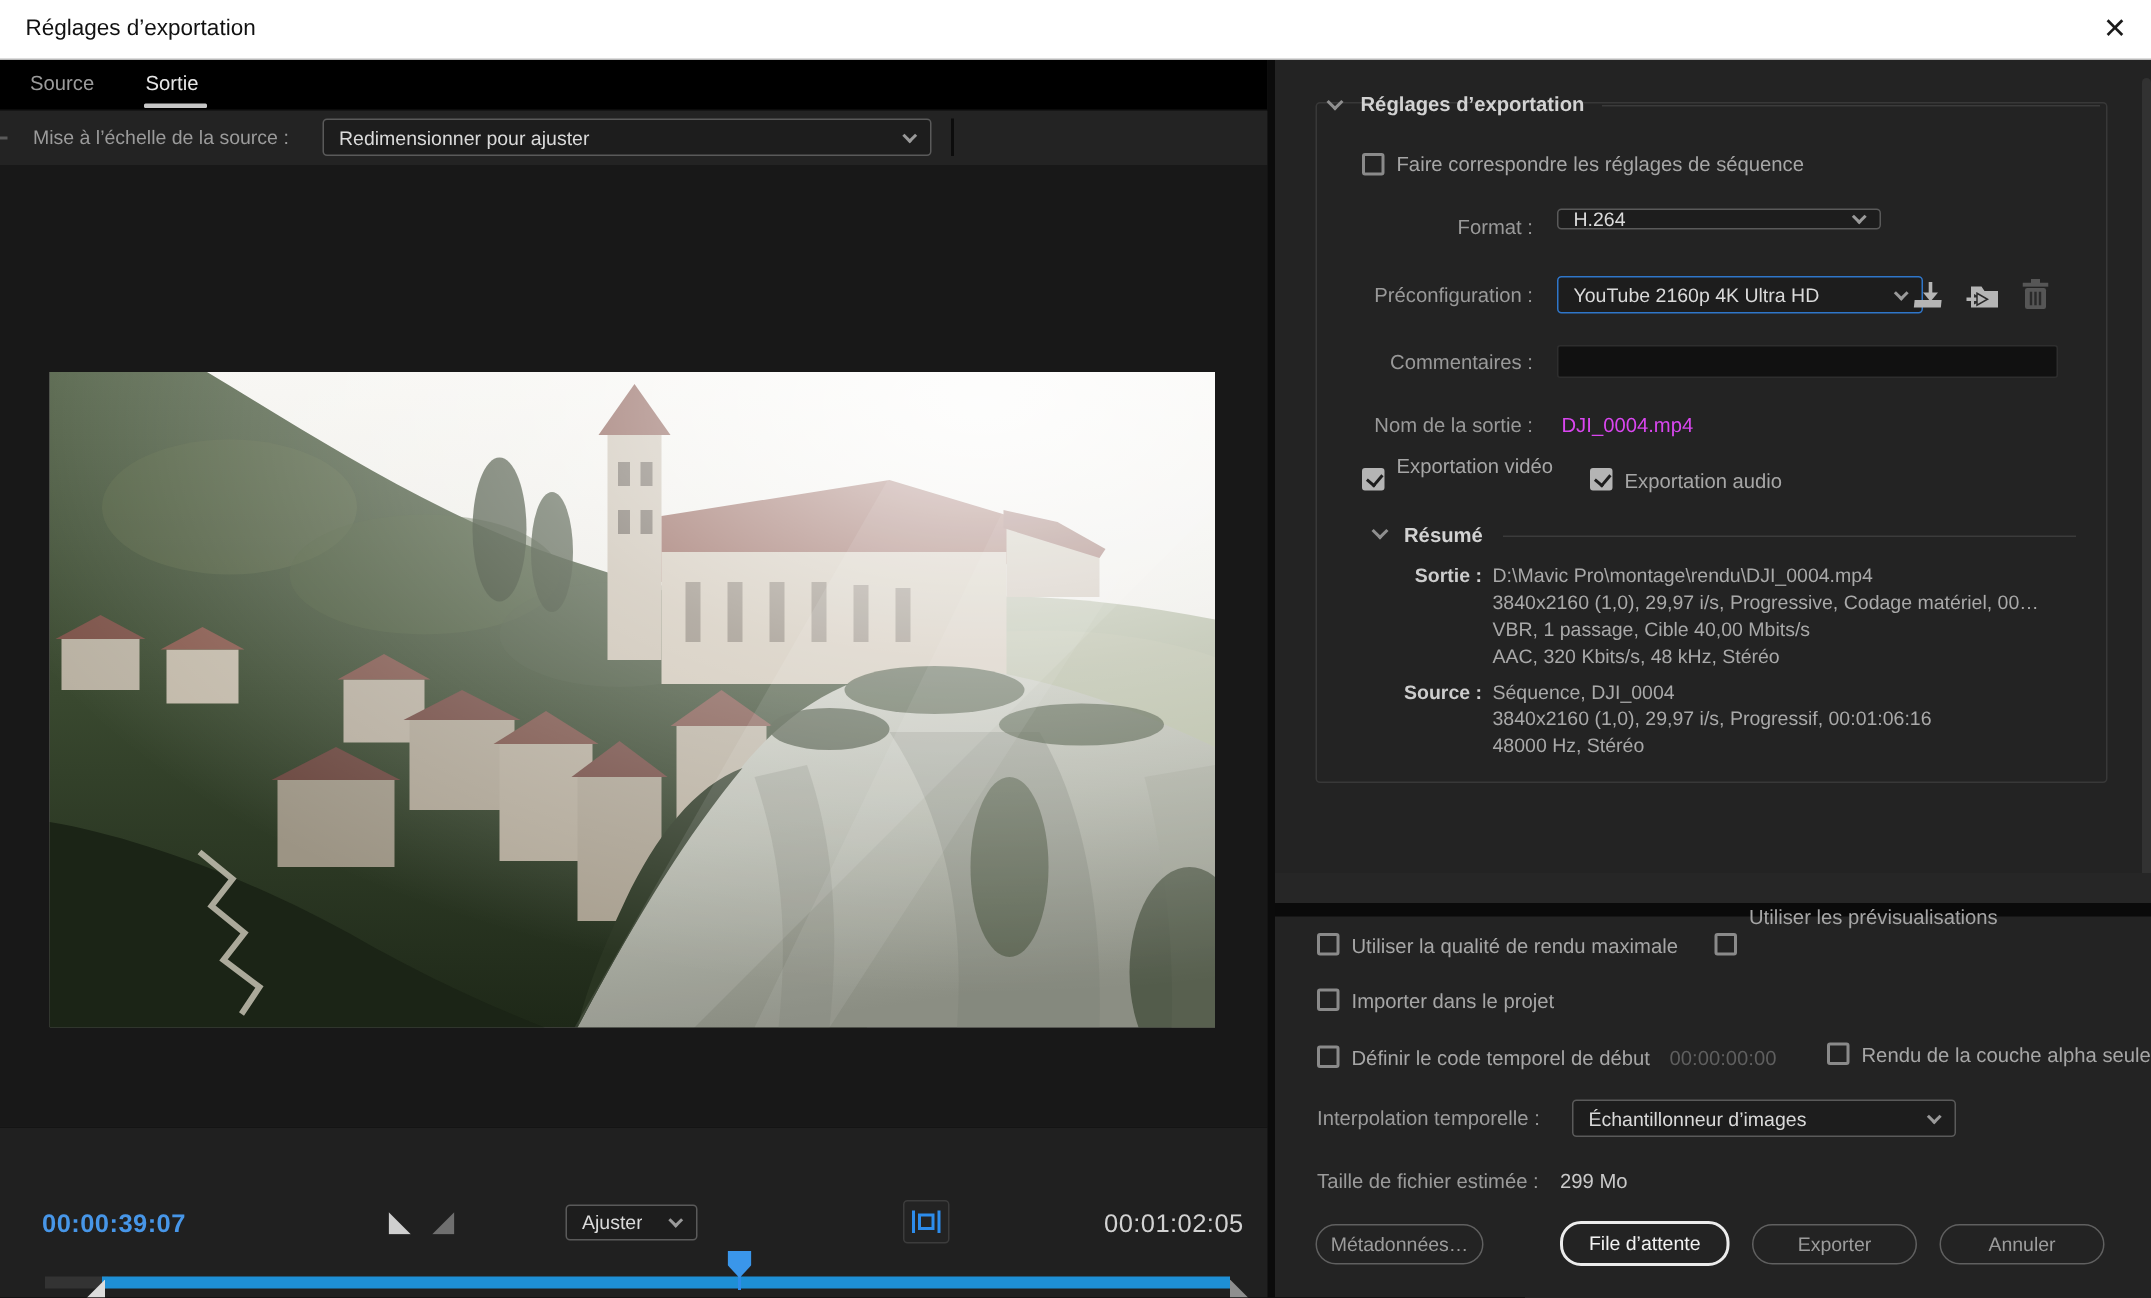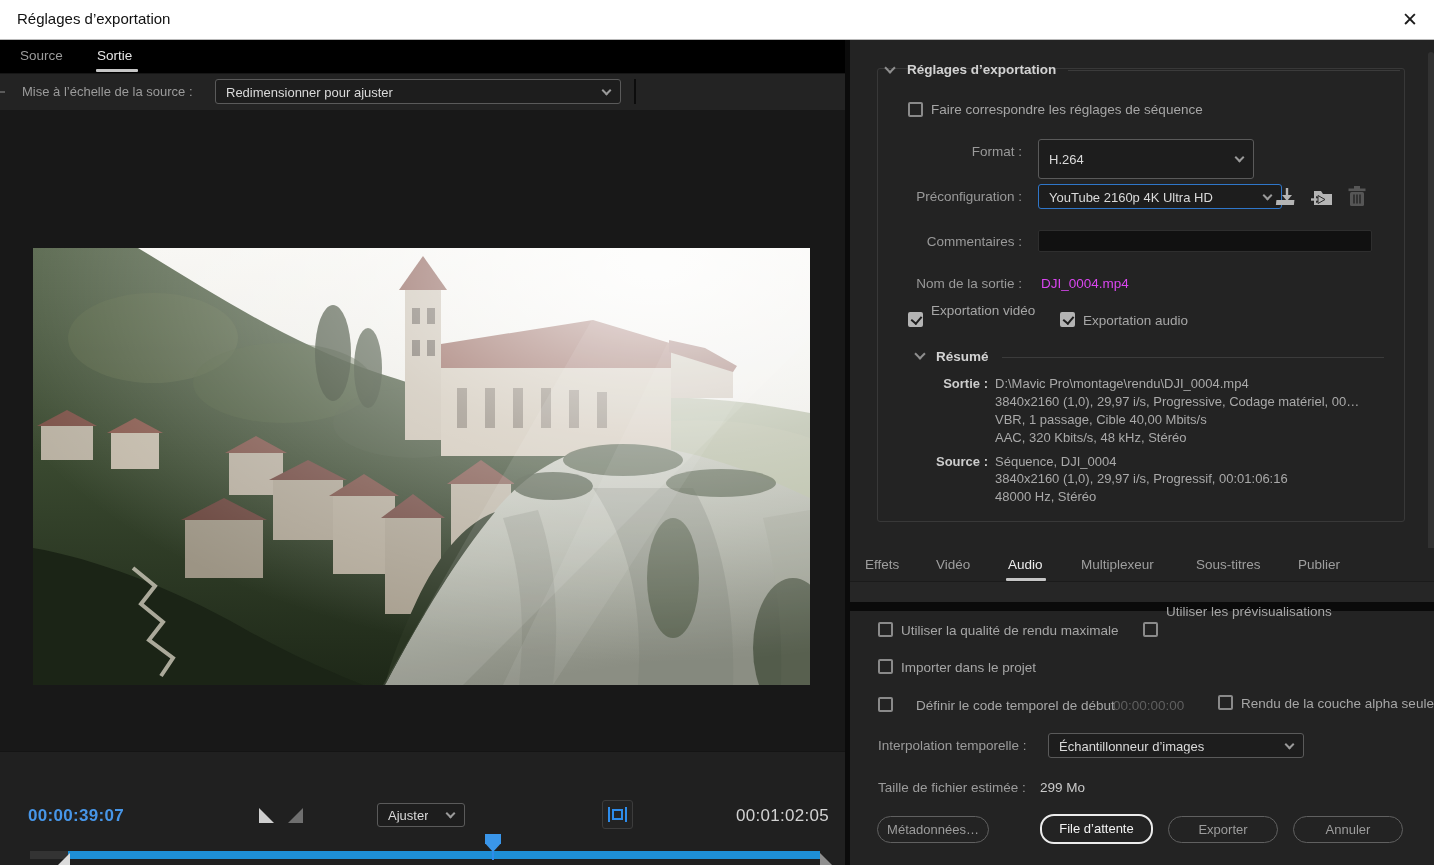--- a/index.html
+++ b/index.html
@@ -268,21 +268,21 @@
     <div class="group-box"></div>
 
     <span class="sec-chev" style="left:36px; top:24px;"></span>
     <span class="sec-title" style="left:57px; top:22px;">Réglages d’exportation</span>
     <span class="sec-rule" style="left:218px; top:30px; width:332px;"></span>
 
     <span class="cb" style="left:58px; top:62px;"></span>
     <span class="cb-label" style="left:81px; top:62px;">Faire correspondre les réglages de séquence</span>
 
     <span class="fld-label" style="left:0px; top:104px; width:172px;">Format :</span>
-    <div class="dd" style="left:188px; top:99px; width:216px; height:40px;">
+    <div class="dd" style="left:188px; top:99px; width:216px; height:14px;">
       <span class="dd-val">H.264</span>
       <span class="dd-chev"></span>
     </div>
 
     <span class="fld-label" style="left:0px; top:149px; width:172px;">Préconfiguration :</span>
     <div class="dd blue" style="left:188px; top:144px; width:244px; height:25px;">
       <span class="dd-val">YouTube 2160p 4K Ultra HD</span>
       <span class="dd-chev"></span>
     </div>
     <div class="icon-btn" style="left:425px; top:145px;">
@@ -331,42 +331,33 @@
     <span class="sum-line" style="left:145px; top:336px;">D:\Mavic Pro\montage\rendu\DJI_0004.mp4</span>
     <span class="sum-line" style="left:145px; top:354px;">3840x2160 (1,0), 29,97 i/s, Progressive, Codage matériel, 00…</span>
     <span class="sum-line" style="left:145px; top:372px;">VBR, 1 passage, Cible 40,00  Mbits/s</span>
     <span class="sum-line" style="left:145px; top:390px;">AAC, 320  Kbits/s, 48  kHz, Stéréo</span>
 
     <span class="sum-label" style="left:18px; top:414px;">Source :</span>
     <span class="sum-line" style="left:145px; top:414px;">Séquence, DJI_0004</span>
     <span class="sum-line" style="left:145px; top:431px;">3840x2160 (1,0), 29,97  i/s, Progressif, 00:01:06:16</span>
     <span class="sum-line" style="left:145px; top:449px;">48000 Hz, Stéréo</span>
 
-    <div class="rp-tabs">
-      <span class="rp-tab" style="left:15px;">Effets</span>
-      <span class="rp-tab" style="left:86px;">Vidéo</span>
-      <span class="rp-tab active" style="left:158px;">Audio</span>
-      <span class="rp-tab" style="left:231px;">Multiplexeur</span>
-      <span class="rp-tab" style="left:346px;">Sous-titres</span>
-      <span class="rp-tab" style="left:448px;">Publier</span>
-      <span class="tab-underline" style="left:156px; top:30px; width:40px;"></span>
-    </div>
     <div class="rp-strip"></div>
     <div class="rp-black"></div>
 
     <span class="cb" style="left:28px; top:582px;"></span>
     <span class="cb-label" style="left:51px; top:583px;">Utiliser la qualité de rendu maximale</span>
     <span class="cb" style="left:293px; top:582px;"></span>
     <span class="cb-label" style="left:316px; top:564px;">Utiliser les prévisualisations</span>
 
     <span class="cb" style="left:28px; top:619px;"></span>
     <span class="cb-label" style="left:51px; top:620px;">Importer dans le projet</span>
 
     <span class="cb" style="left:28px; top:657px;"></span>
-    <span class="cb-label" style="left:51px; top:658px;margin-left:15px;">Définir le code temporel de début</span>
+    <span class="cb-label" style="left:51px; top:658px;">Définir le code temporel de début</span>
     <span class="dim-val" style="left:263px; top:658px;">00:00:00:00</span>
     <span class="cb" style="left:368px; top:655px;"></span>
     <span class="cb-label" style="left:391px; top:656px;">Rendu de la couche alpha seule</span>
 
     <span class="opt-label" style="left:28px; top:698px; color:#9b9b9b;">Interpolation temporelle :</span>
     <div class="dd" style="left:198px; top:693px; width:256px; height:25px;">
       <span class="dd-val">Échantillonneur d’images</span>
       <span class="dd-chev"></span>
     </div>
 

